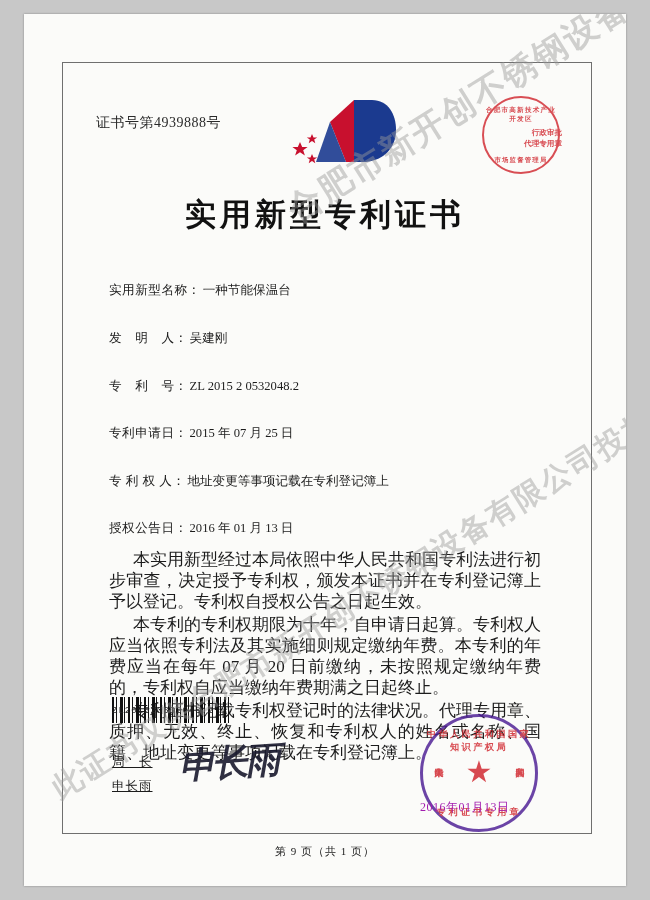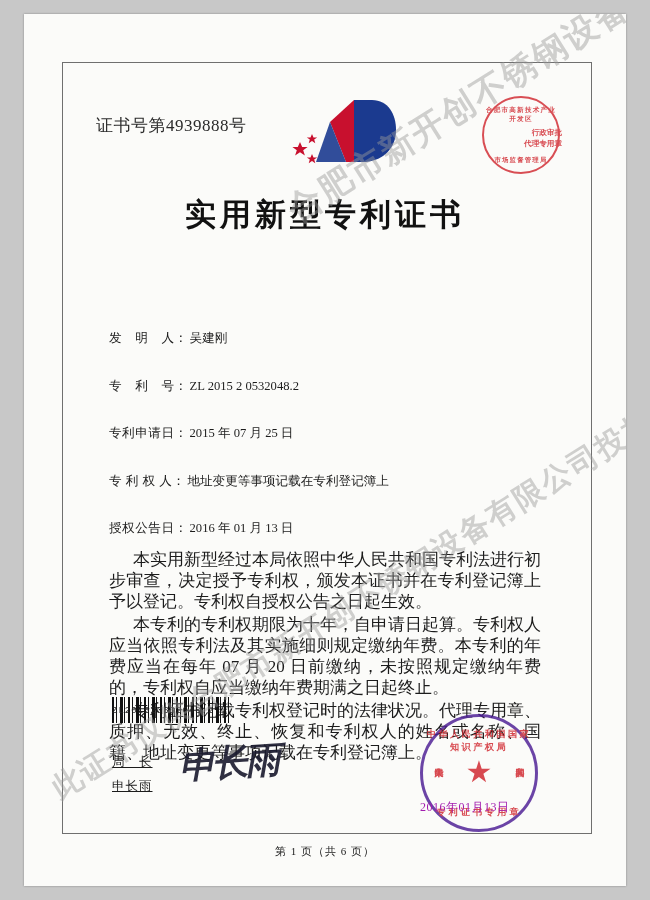--- a/index.html
+++ b/index.html
@@ -20,21 +20,21 @@
   .border-frame{
     position:absolute;
     left:38px;top:48px;
     width:528px;height:770px;
     border:1px solid #6f6f6f;
   }
 
   
   .cert-no{
     position:absolute;left:72px;top:100px;
-    font-size:17px;color:#2a2a2a;letter-spacing:.5px;
+    font-size:14px;color:#2a2a2a;letter-spacing:.5px;
   }
   .logo{
     position:absolute;left:268px;top:82px;width:110px;height:72px;
   }
 
   
   .doc-title{
     position:absolute;left:0;top:180px;width:602px;
     text-align:center;
     font-family:Liberation Mono, monospace;
@@ -203,20 +203,23 @@
   </div>
 
   <div class="seal-small">
     <div class="s-arc t">合肥市高新技术产业开发区</div>
     <div class="s-mid">行政审批<br>代理专用章</div>
     <div class="s-arc b">市场监督管理局</div>
   </div>
 
   <div class="doc-title">实用新型专利证书</div>
 
+  <div class="field f1">
+    <span class="lbl">实用新型名称：</span><span class="val">一种节能保温台</span>
+  </div>
   <div class="field f2">
     <span class="lbl">发　明　人：</span><span class="val">吴建刚</span>
   </div>
   <div class="field f3">
     <span class="lbl">专　利　号：</span><span class="val">ZL 2015 2 0532048.2</span>
   </div>
   <div class="field f4">
     <span class="lbl">专利申请日：</span><span class="val">2015 年 07 月 25 日</span>
   </div>
   <div class="field f5">
@@ -242,18 +245,18 @@
   <div class="seal-big">
     <div class="arc-top">中华人民共和国国家知识产权局</div>
     <div class="side-l">中华人民</div>
     <div class="side-r">共和国</div>
     <div class="star">★</div>
     <div class="arc-bot">专利证书专用章</div>
   </div>
 
   <div class="issue-date">2016年01月13日</div>
 
-  <div class="footer">第 1 页（共 6 页）</div>
+  <div class="footer">第 9 页（共 1 页）</div>
 
   <div class="wm wm1">合肥市新开创不锈钢设备，未经授权使用无效</div>
   <div class="wm wm2">此证书仅供合肥市新开创不锈钢设备有限公司投标展示使用，复印无效</div>
 
 </div>
 
 </body></html>

